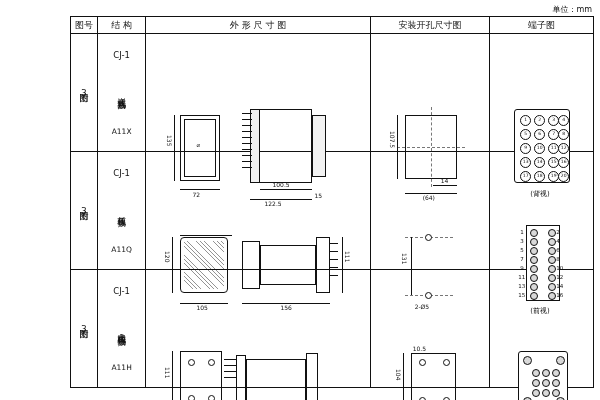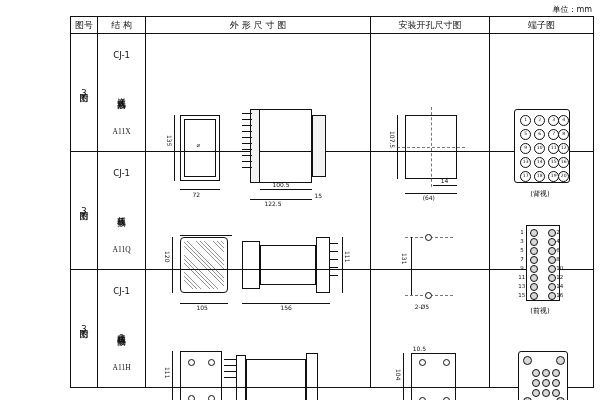--- a/index.html
+++ b/index.html
@@ -21,21 +21,21 @@
   .rowh{height:118px;}
 
   
   .vert{writing-mode:vertical-rl;text-orientation:upright;font-size:9px;line-height:12px;letter-spacing:1px;margin:0 auto;}
   .no-cell{font-size:9px;}
   .no-cell .vert{height:46px;}
 
   .struct-wrap{display:flex;flex-direction:column;align-items:center;justify-content:center;height:100%;font-size:8px;}
   .struct-title{font-size:8.5px;margin-bottom:2px;}
   .struct-body{writing-mode:vertical-rl;text-orientation:upright;font-size:8.5px;line-height:11px;height:62px;letter-spacing:0.5px;}
-  .struct-code{font-size:7.5px;margin-top:3px;font-family:Liberation Serif, serif;}
+  .struct-code{font-size:7.5px;margin-top:3px;}
 
   
   .draw{position:relative;width:100%;height:100%;}
   .ln{position:absolute;background:#111;}
   .hl{height:1px;}
   .vl{width:1px;}
   .box{position:absolute;border:1px solid #111;box-sizing:border-box;}
   .boxf{position:absolute;border:1px solid #111;box-sizing:border-box;background:#f2f2f2;}
   .dash{position:absolute;border-left:1px dashed #777;}
   .dashh{position:absolute;border-top:1px dashed #777;}

